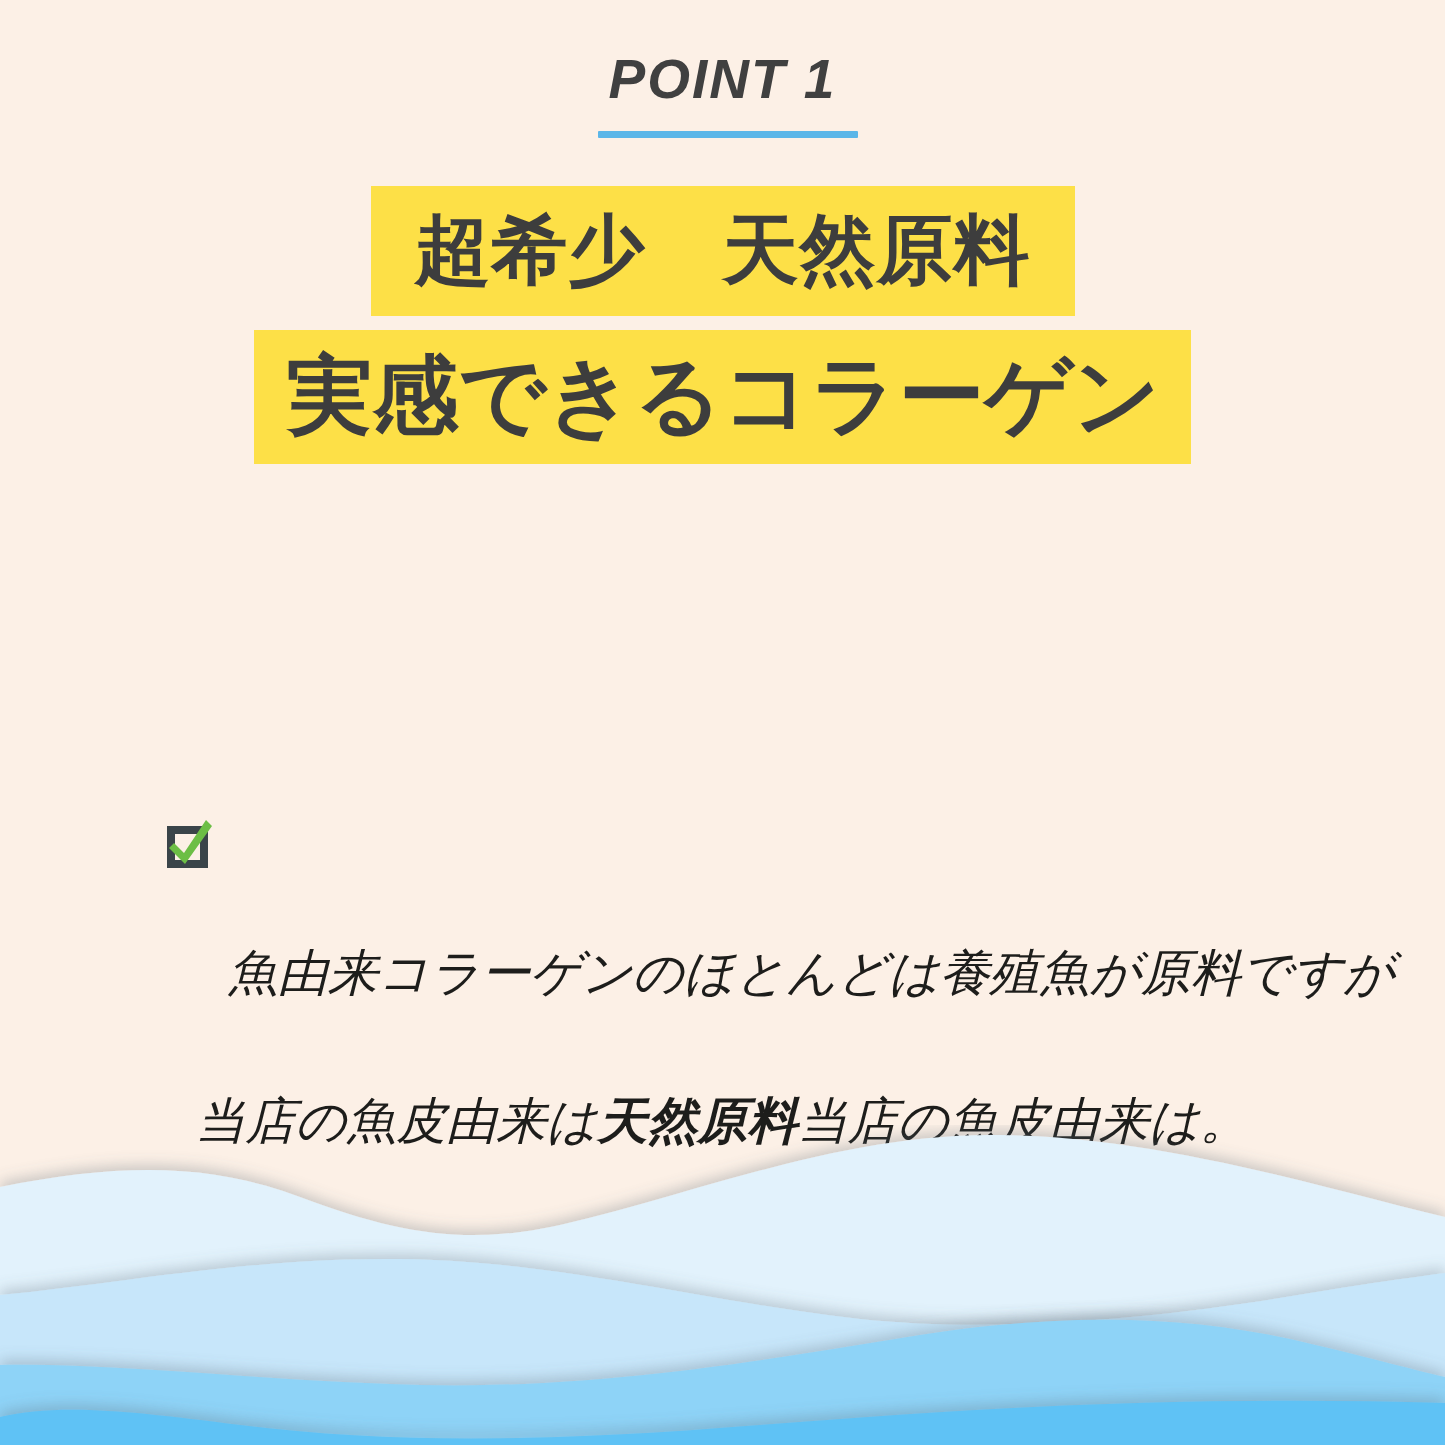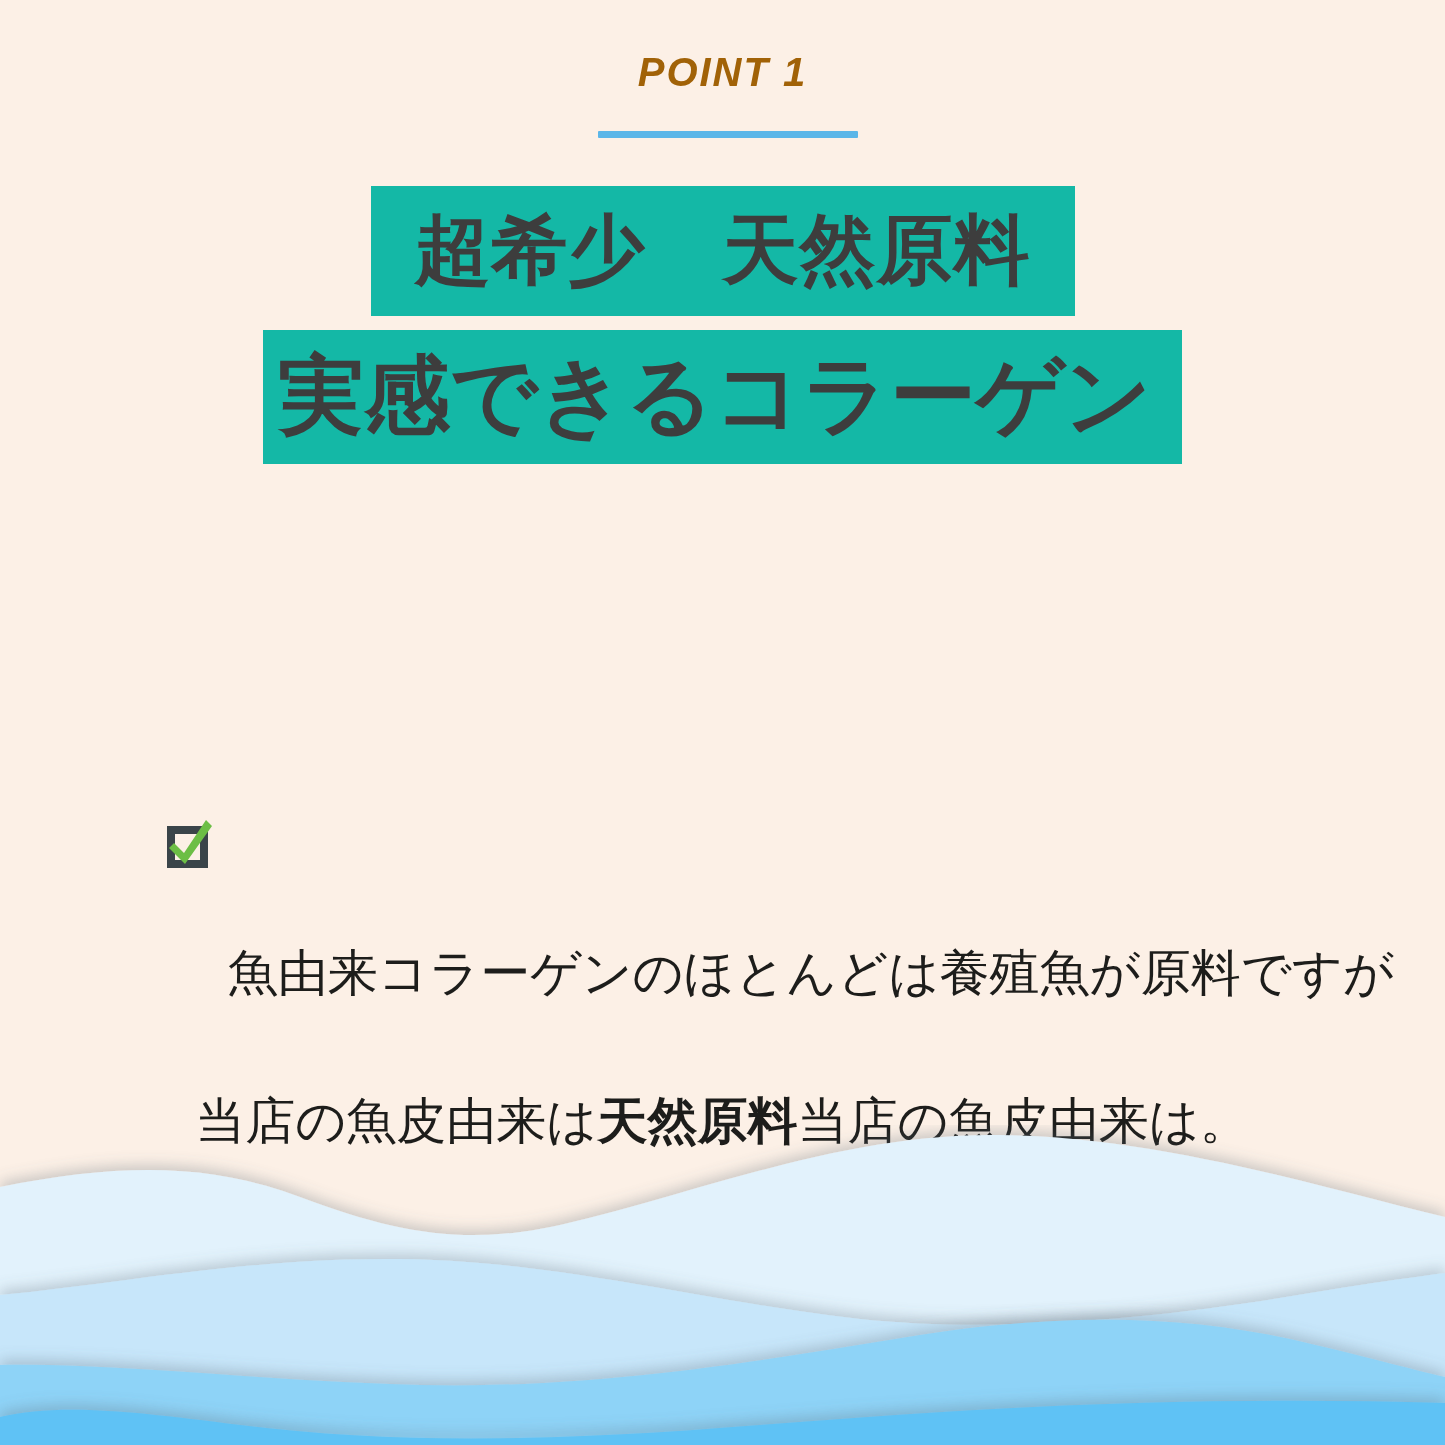--- a/index.html
+++ b/index.html
@@ -24,25 +24,25 @@
   
   .point-head {
     position: absolute;
     top: 52px;
     left: 0;
     width: 1445px;
     text-align: center;
   }
   .point-label {
     display: inline-block;
-    font-size: 40px;
+    font-size: 55px;
     font-weight: bold;
     font-style: italic;
     letter-spacing: 2px;
-    color: #a16207;
+    color: #404040;
     line-height: 1.0;
   }
   .point-rule {
     position: absolute;
     top: 131px;
     left: 598px;
     width: 260px;
     height: 7px;
     background: #5bb6e8;
     border-radius: 1px;
@@ -55,49 +55,50 @@
     left: 0;
     width: 1445px;
   }
   .hl-row {
     text-align: center;
     line-height: 1;
   }
   .hl-row + .hl-row { margin-top: 14px; }
   .hl-box {
     display: inline-block;
-    background: #14b8a6;
+    background: #fde047;
     color: #3d3d3d;
     font-weight: bold;
     white-space: pre;
   }
   .hl-box.line1 {
     font-size: 76px;
     padding: 26px 44px 28px 44px;
     letter-spacing: 1px;
   }
   .hl-box.line2 {
     font-size: 86px;
-    padding: 22px 30px 26px 15px;
+    padding: 22px 30px 26px 32px;
     letter-spacing: 0px;
   }
 
   
   .bullets {
     position: absolute;
     top: 596px;
     left: 0;
     width: 1445px;
   }
   .bullet {
     position: relative;
     color: #1d1d1b;
     font-size: 50px;
     line-height: 1.48;
     text-align: center;
+    font-style: italic;
   }
   .bullet + .bullet { margin-top: 92px; }
   .bullet-line { white-space: pre; }
   .bullet-line.first-line {
     display: block;
     text-align: center;
   }
   .chk {
     display: inline-block;
     vertical-align: -6px;

